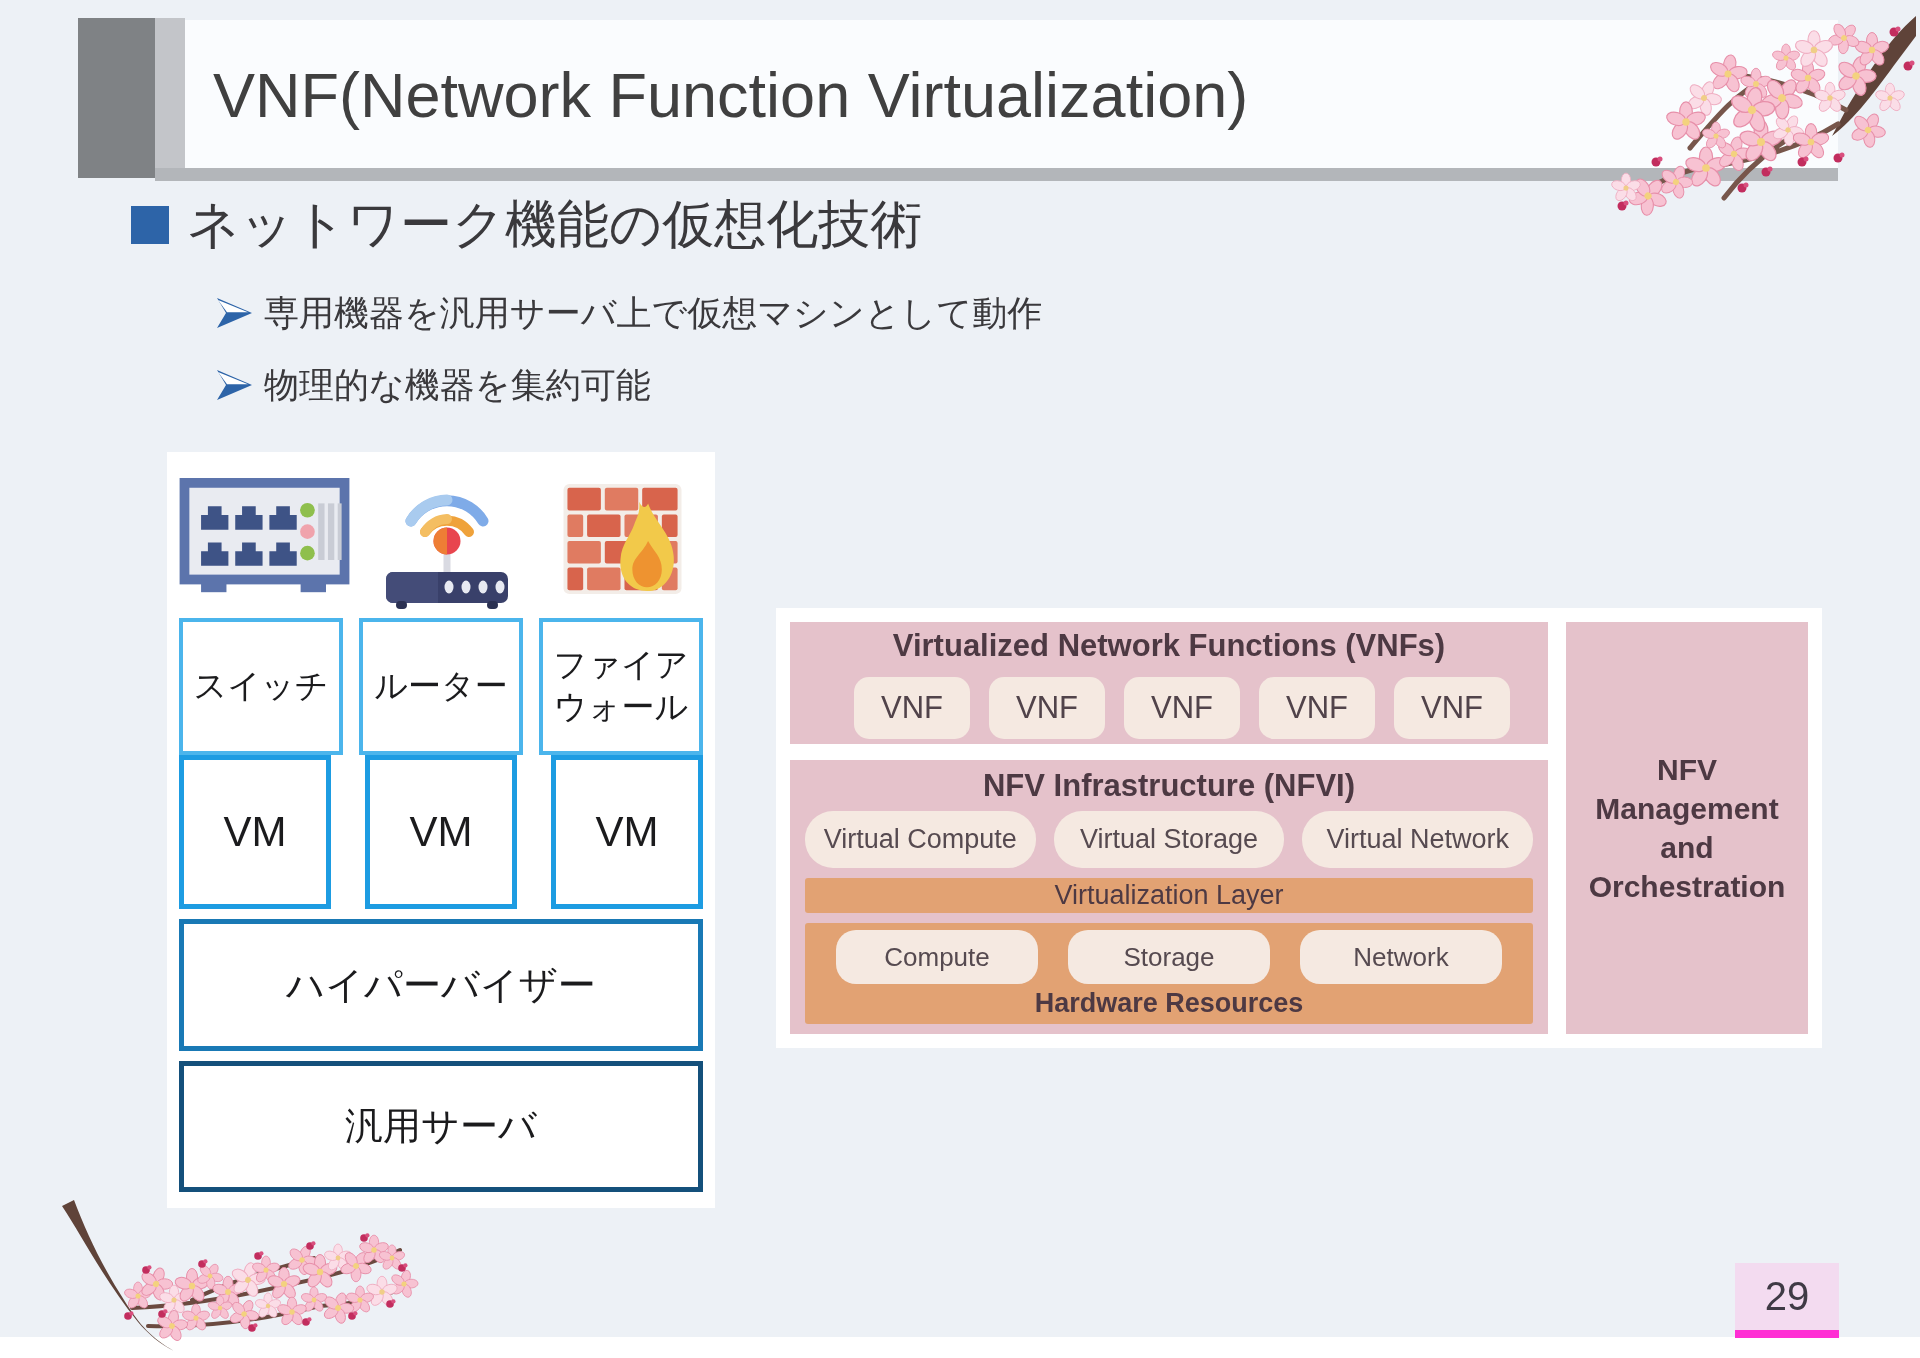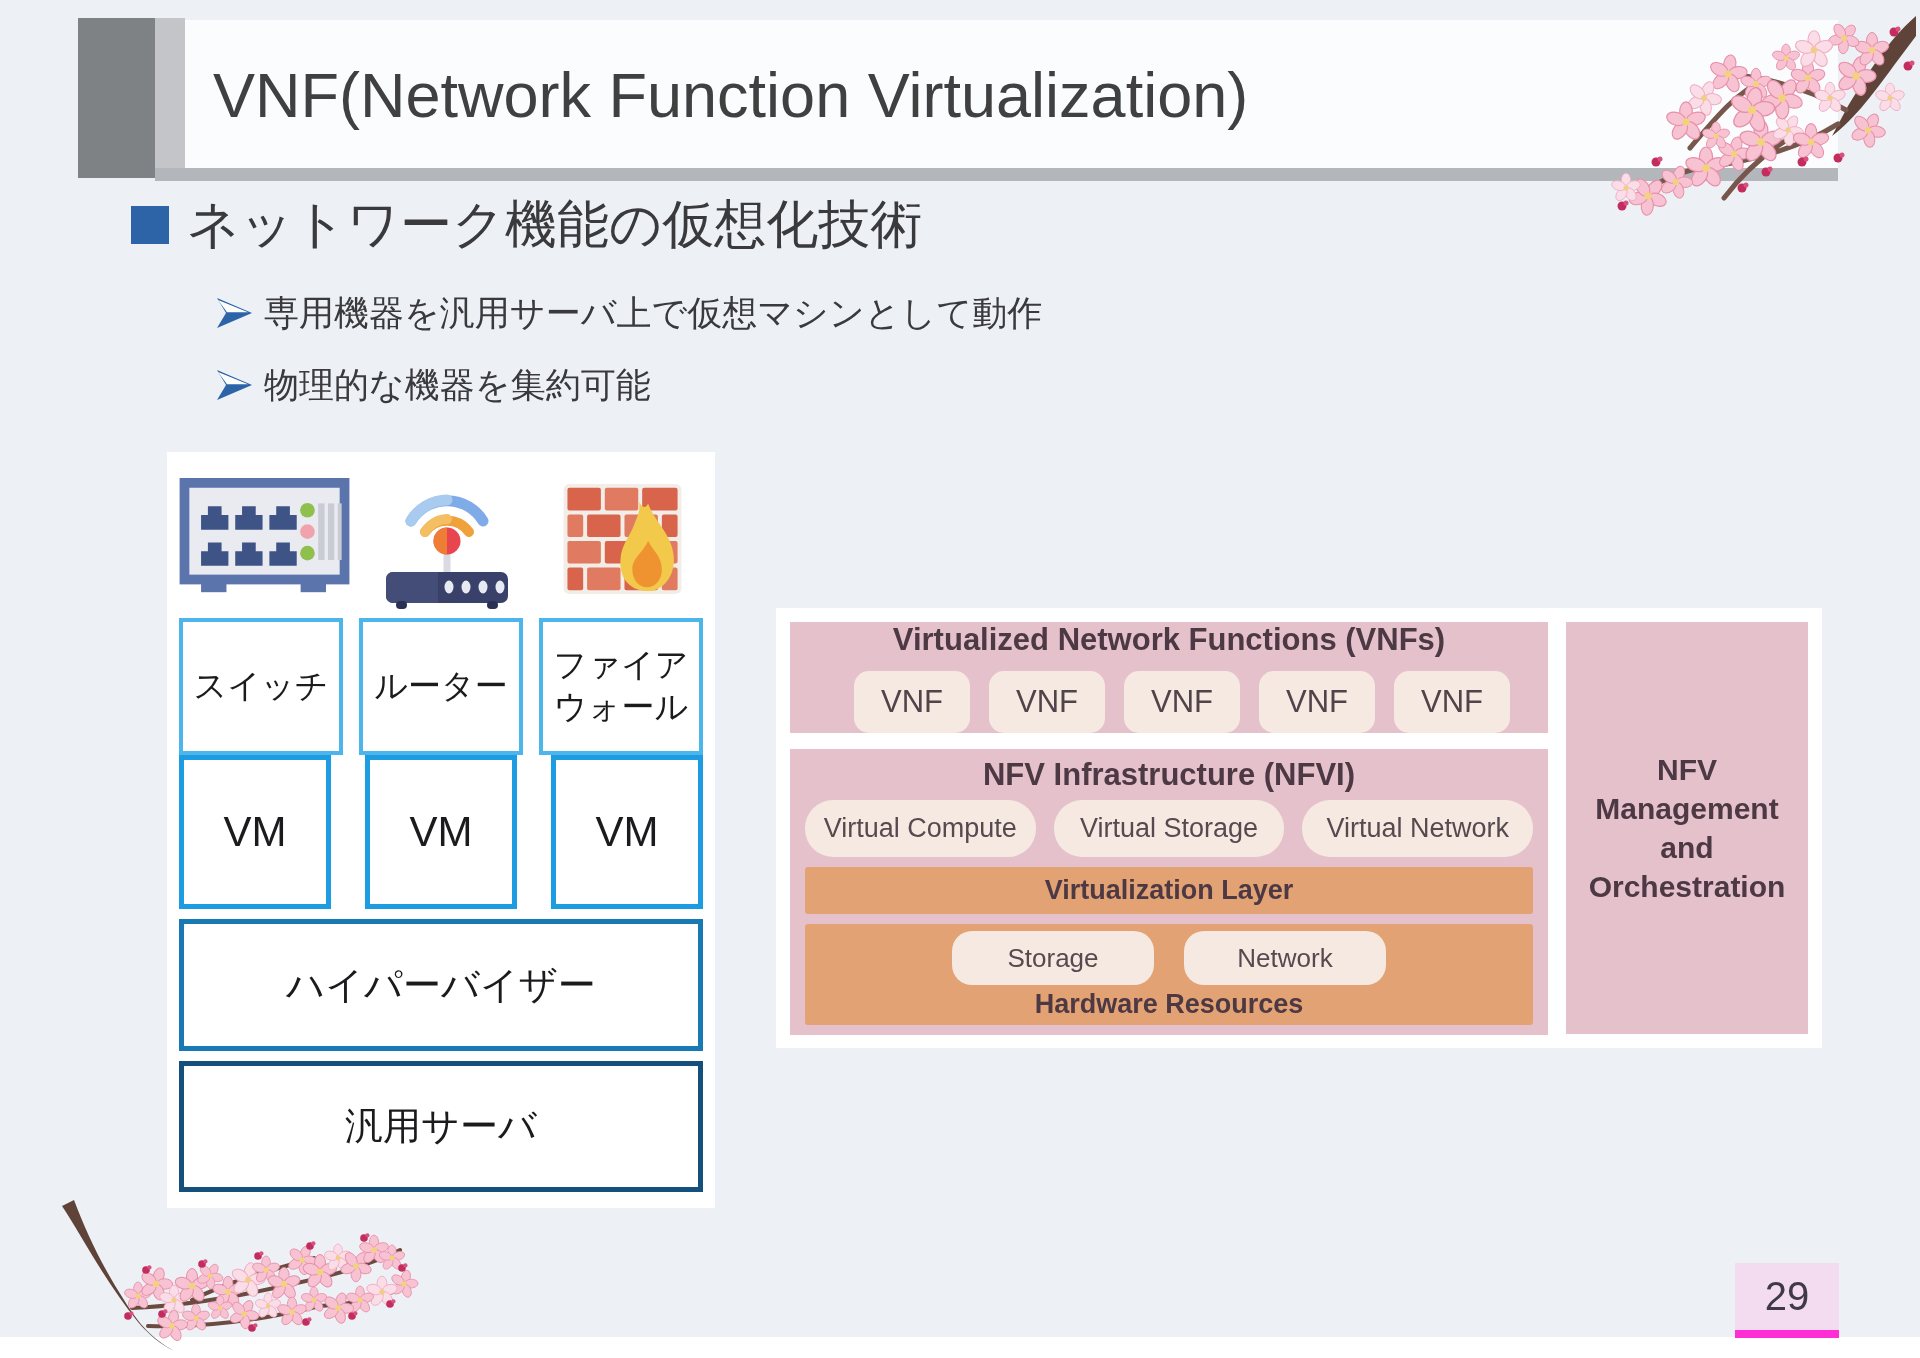--- a/index.html
+++ b/index.html
@@ -70,23 +70,23 @@
     font-size:31px;font-weight:500;color:#51434A;
   }
   .nfvi-block{flex:1;margin-top:16px;display:flex;flex-direction:column;box-sizing:border-box;padding:8px 15px 10px 15px;}
   .vr-row{display:flex;gap:18px;margin-top:7px;height:57px;}
   .vr-pill{
     flex:1;background:#F5E9E1;border-radius:28px;
     display:flex;align-items:center;justify-content:center;
     font-size:27px;font-weight:500;color:#564A50;
   }
   .vlayer-bar{
-    margin-top:10px;height:47px;background:#E2A273;border-radius:3px;
-    display:flex;align-items:center;justify-content:center;
-    font-size:27px;font-weight:bold;color:#4D3943;
+    margin-top:10px;height:35px;background:#E2A273;border-radius:3px;
+    display:flex;align-items:center;justify-content:center;
+    font-size:27px;font-weight:normal;color:#4D3943;
   }
   .hw-block{
     margin-top:10px;flex:1;background:#E2A273;border-radius:3px;
     display:flex;flex-direction:column;box-sizing:border-box;padding:7px 30px 5px 30px;
   }
   .hw-row{display:flex;justify-content:center;gap:30px;height:54px;}
   .hw-box{
     width:202px;background:#F5E9E1;border-radius:20px;
     display:flex;align-items:center;justify-content:center;
     font-size:26px;font-weight:500;color:#564A50;
@@ -317,20 +317,21 @@
       <div class="blk-pink nfvi-block">
         <div class="blk-title">NFV Infrastructure (NFVI)</div>
         <div class="vr-row">
           <div class="vr-pill">Virtual Compute</div>
           <div class="vr-pill">Virtual Storage</div>
           <div class="vr-pill">Virtual Network</div>
         </div>
         <div class="vlayer-bar">Virtualization Layer</div>
         <div class="hw-block">
           <div class="hw-row">
+            <div class="hw-box">Compute</div>
             <div class="hw-box">Storage</div>
             <div class="hw-box">Network</div>
           </div>
           <div class="hw-title">Hardware Resources</div>
         </div>
       </div>
     </div>
 
     <div class="mgmt-box">NFV Management and Orchestration</div>
   </div>

